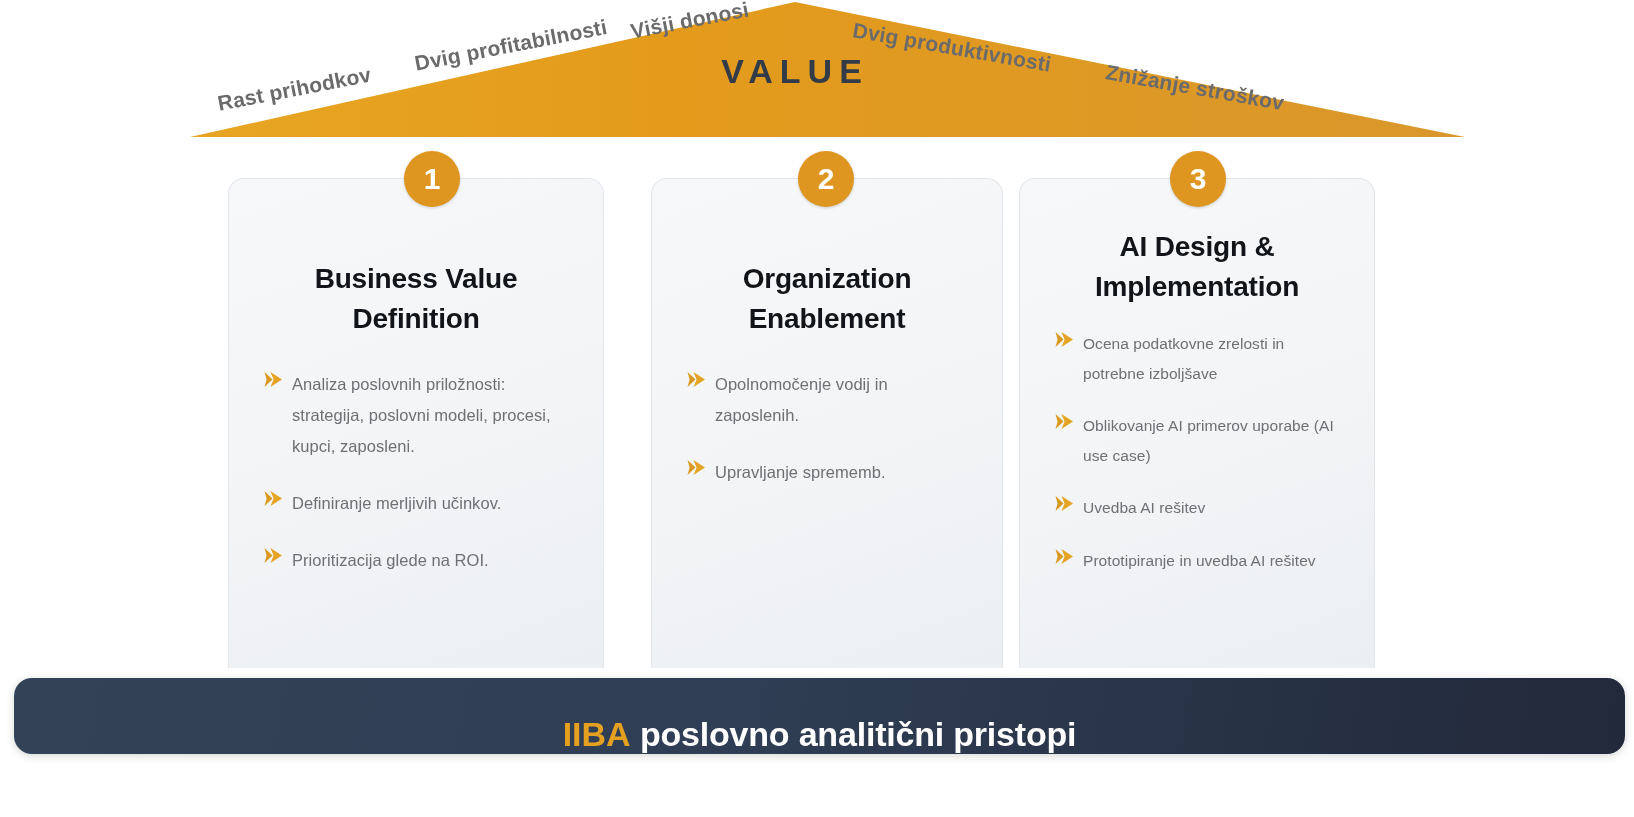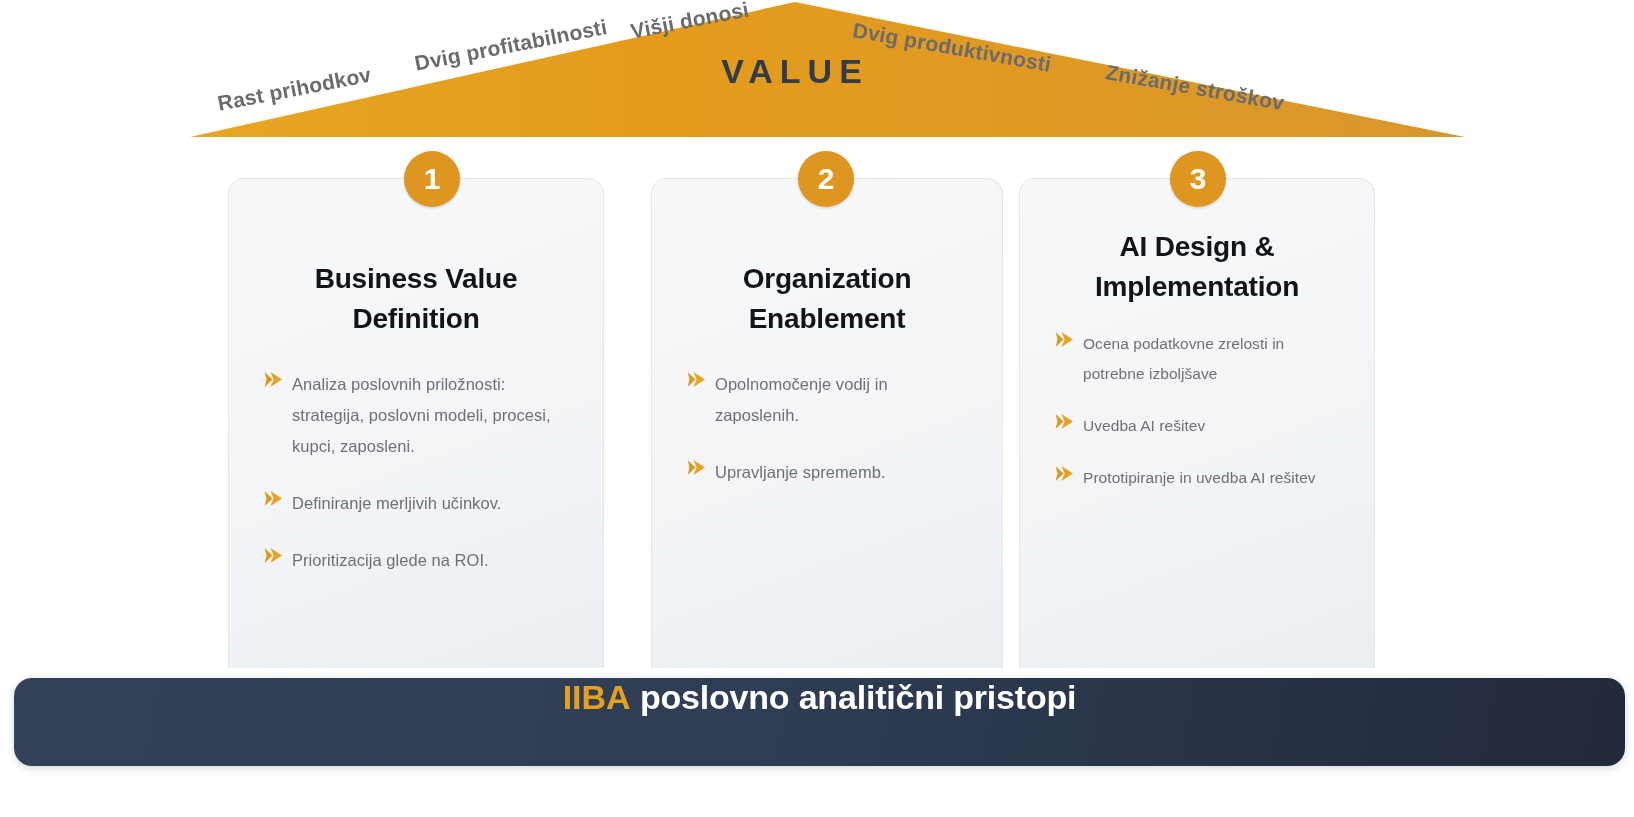--- a/index.html
+++ b/index.html
@@ -107,24 +107,24 @@
     line-height: 1.88;
     letter-spacing: .05px;
   }
   .card.c3 .bullet .btxt { font-size: 15.5px; line-height: 1.95; }
   .card.c3 .bullet { margin-bottom: 22px; }
 
   
   .footer {
     position: absolute;
     left: 14px; top: 678px;
-    width: 1611px; height: 88px;
+    width: 1611px; height: 76px;
     background: linear-gradient(100deg, #334257 0%, #2f3e54 45%, #22293a 100%);
     border-radius: 18px;
-    display: flex; align-items: flex-start; justify-content: center;
+    display: flex; align-items: flex-end; justify-content: center;
     box-shadow: 0 2px 8px rgba(0,0,0,.16);
   }
   .footer-text {
     font-size: 34px;
     font-weight: 700;
     color: #ffffff;
     letter-spacing: -.2px;
   }
   .footer-brand {
     color: #e5a020;
@@ -236,20 +236,29 @@
         <div class="bullet">
           <span class="chev">
             <svg width="21" height="17" viewBox="0 0 21 17">
               <path d="M1.5 1 L9.5 8.5 L1.5 16 L3.6 8.5 Z" fill="#d9991f"></path>
               <path d="M7.5 1 L19 8.5 L7.5 16 L10.6 8.5 Z" fill="#e5a423"></path>
             </svg>
           </span>
           <span class="btxt">Ocena podatkovne zrelosti in potrebne izboljšave</span>
         </div>
 
+        <div class="bullet">
+          <span class="chev">
+            <svg width="21" height="17" viewBox="0 0 21 17">
+              <path d="M1.5 1 L9.5 8.5 L1.5 16 L3.6 8.5 Z" fill="#d9991f"></path>
+              <path d="M7.5 1 L19 8.5 L7.5 16 L10.6 8.5 Z" fill="#e5a423"></path>
+            </svg>
+          </span>
+          <span class="btxt">Oblikovanje AI primerov uporabe (AI use case)</span>
+        </div>
 
         <div class="bullet">
           <span class="chev">
             <svg width="21" height="17" viewBox="0 0 21 17">
               <path d="M1.5 1 L9.5 8.5 L1.5 16 L3.6 8.5 Z" fill="#d9991f"></path>
               <path d="M7.5 1 L19 8.5 L7.5 16 L10.6 8.5 Z" fill="#e5a423"></path>
             </svg>
           </span>
           <span class="btxt">Uvedba AI rešitev</span>
         </div>

